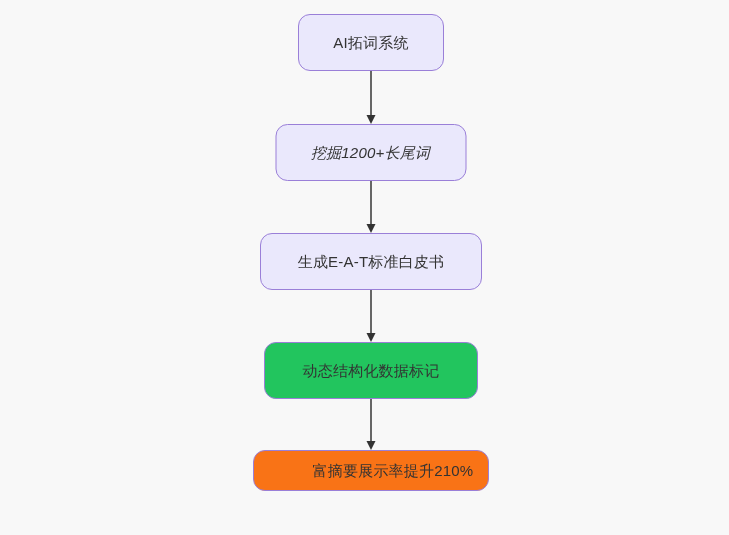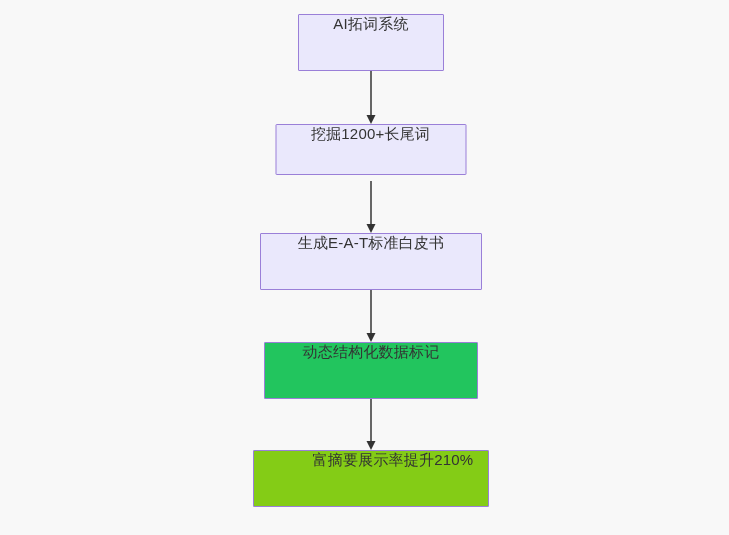--- a/index.html
+++ b/index.html
@@ -17,22 +17,23 @@
     position: relative;
     width: 729px;
     height: 535px;
     background: #f8f8f8;
   }
   .node {
     position: absolute;
     box-sizing: border-box;
     background: #eae8fc;
     border: 1.5px solid #9a7fd8;
-    border-radius: 1px;
+    border-radius: 12px;
     display: flex;
+    align-items: center;
     justify-content: center;
     transform: translateX(-50%);
     left: 371px;
   }
   .node-label {
     font-size: 15px;
     line-height: 1.2;
     color: #333333;
     letter-spacing: 0.2px;
     white-space: nowrap;
@@ -59,21 +60,21 @@
     <span class="node-label" style="color: rgb(51, 51, 51);">AI拓词系统</span>
   </div>
 
   <div class="connector" style="top: 71px; height: 53px;">
     <svg width="12" height="53" viewBox="0 0 12 53" preserveAspectRatio="none">
       <line class="edge-line" x1="6" y1="0" x2="6" y2="44" stroke="#666666" stroke-width="2"></line>
       <polygon class="edge-head" points="1.5,44 10.5,44 6,53" fill="#333333"></polygon>
     </svg>
   </div>
 
-  <div class="node" style="left: 370.5px; top: 124px; width: 191px; height: 51px; background: rgb(234, 232, 252); border-color: rgb(154, 127, 216);">
+  <div class="node" style="left: 370.5px; top: 124px; width: 191px; height: 57px; background: rgb(234, 232, 252); border-color: rgb(154, 127, 216); font-style: italic;">
     <span class="node-label" style="color: rgb(51, 51, 51);">挖掘1200+长尾词</span>
   </div>
 
   <div class="connector" style="top: 181px; height: 52px;">
     <svg width="12" height="52" viewBox="0 0 12 52" preserveAspectRatio="none">
       <line class="edge-line" x1="6" y1="0" x2="6" y2="43" stroke="#666666" stroke-width="2"></line>
       <polygon class="edge-head" points="1.5,43 10.5,43 6,52" fill="#333333"></polygon>
     </svg>
   </div>
 
@@ -92,17 +93,17 @@
     <span class="node-label" style="color: rgb(51, 51, 51);">动态结构化数据标记</span>
   </div>
 
   <div class="connector" style="top: 399px; height: 51px;">
     <svg width="12" height="51" viewBox="0 0 12 51" preserveAspectRatio="none">
       <line class="edge-line" x1="6" y1="0" x2="6" y2="42" stroke="#666666" stroke-width="2"></line>
       <polygon class="edge-head" points="1.5,42 10.5,42 6,51" fill="#333333"></polygon>
     </svg>
   </div>
 
-  <div class="node" style="left: 371px; top: 450px; width: 236px; height: 57px; background: #84cc16; border-color: rgb(154, 127, 216); padding-left: 44px;">
+  <div class="node" style="left: 371px; top: 450px; width: 236px; height: 41px; background: #f97316; border-color: rgb(154, 127, 216); padding-left: 44px;">
     <span class="node-label" style="color: rgb(51, 51, 51);">富摘要展示率提升210%</span>
   </div>
 
 </div>
 
 </body></html>

